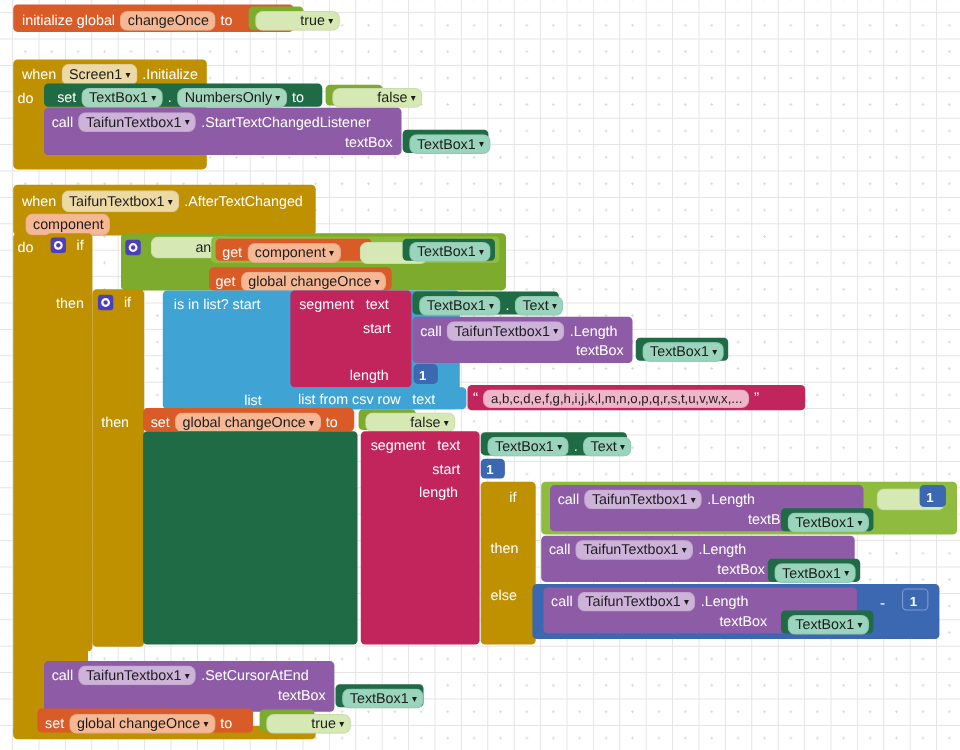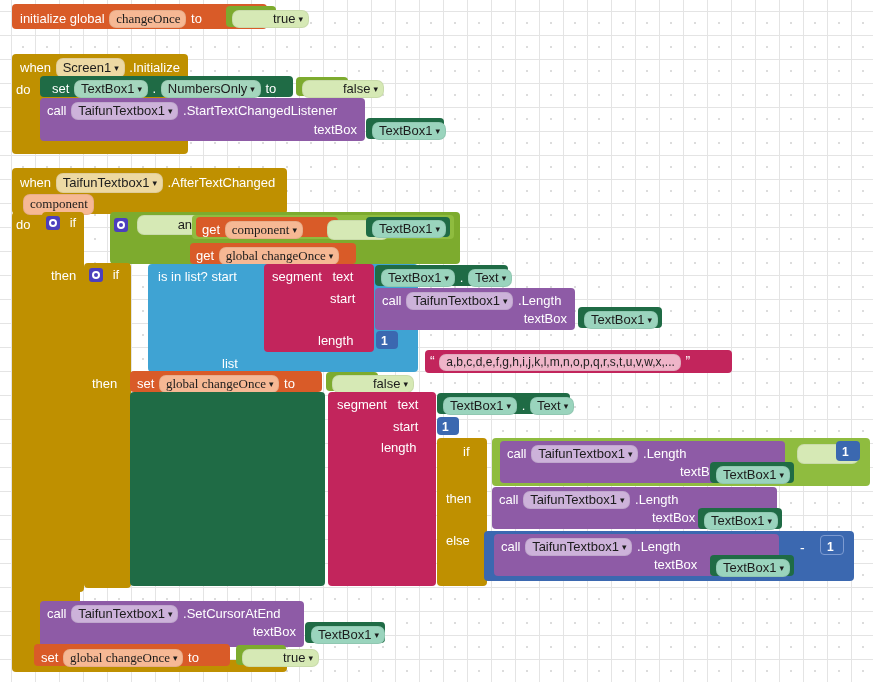--- a/index.html
+++ b/index.html
@@ -47,21 +47,21 @@
   .c-ctrl    {background:#bf9000;}
 
   
   .pill{
     display:inline-block;background:rgba(255,255,255,.62);
     color:#1c1c1c;border-radius:7px;padding:1px 5px 2px 6px;
     margin:0 1px;white-space:nowrap;font-size:13px;
     border:1px solid rgba(0,0,0,.06);
   }
   .pill .car{font-size:9px;margin-left:3px;position:relative;top:-1px;}
-  .pill-var{background:#f6b894;font-family:Liberation Serif, serif;}
+  .pill-var{background:#f6b894;}
   .pill-purple{background:#cdb2da;}
   .pill-green{background:#a4d6bd;}
   .pill-ltgreen{background:#d6e9b5;padding-left:40px;}
   .pill-crim{background:#efb5c9;}
   .pill-teal{background:#9ad4bd;}
   .pill-gold{background:#edd9a3;}
 
   .wtxt{color:#ffffff;text-align:right;}
   .row{position:absolute;white-space:nowrap;}
 
@@ -219,20 +219,26 @@
       <span class="pill pill-teal"><span>TextBox1</span><span class="car">▾</span></span>
     </div>
   </div>
 
   <div class="blk c-math" style="left:376px;top:331px;width:22px;height:18px;">
     <div class="row" style="left:5px;top:3px;">
       <span style="color:#fff;font-size:12px;font-weight:bold;">1</span>
     </div>
   </div>
 
+  <div class="blk c-list" style="left:264px;top:352px;width:160px;height:20px;">
+    <div class="row wtxt" style="left:7px;top:4px;">
+      <span>list from csv row</span>
+      <span style="margin-left:7px;">text</span>
+    </div>
+  </div>
   <div class="blk c-text" style="left:425px;top:350px;width:307px;height:23px;">
     <div class="row" style="left:5px;top:4px;">
       <span class="quote">“</span>
       <span class="pill pill-crim" style="font-size:12px;"><span>a,b,c,d,e,f,g,h,i,j,k,l,m,n,o,p,q,r,s,t,u,v,w,x,...</span></span>
       <span class="quote">”</span>
     </div>
   </div>
 
   <div class="row wtxt" style="left:92px;top:376px;">then</div>
 

